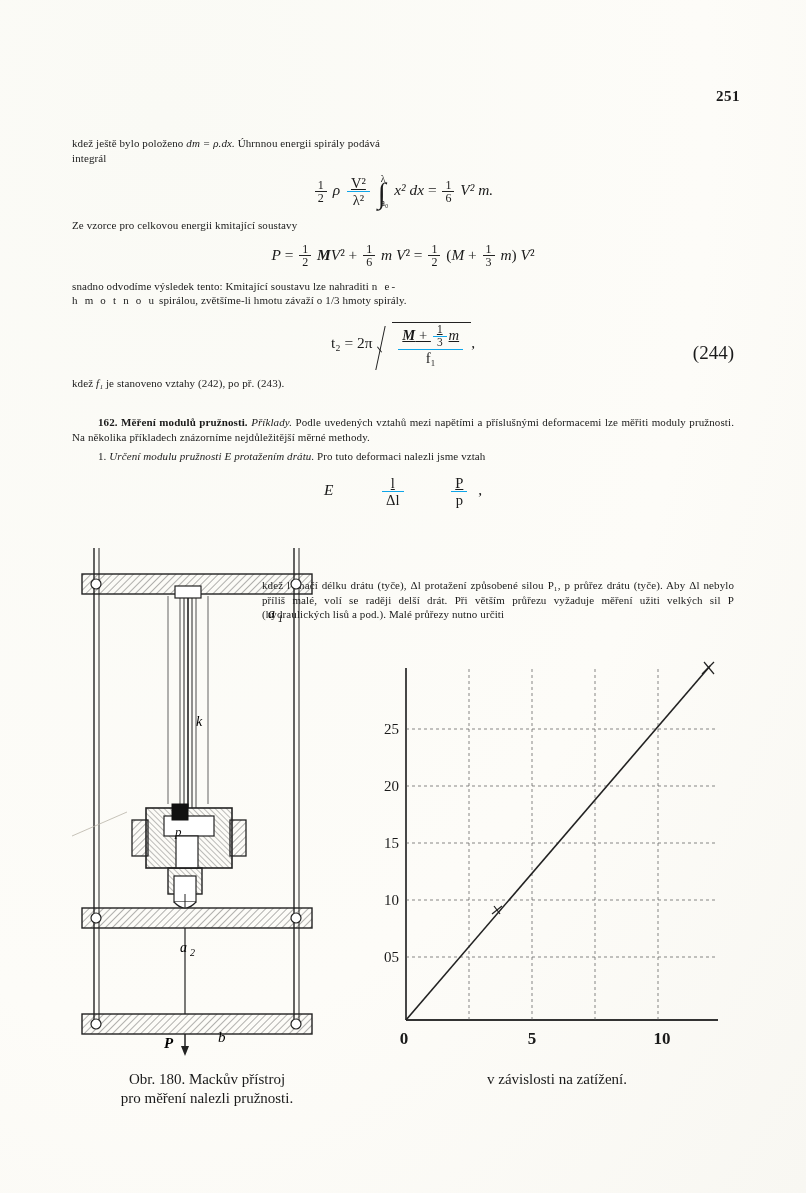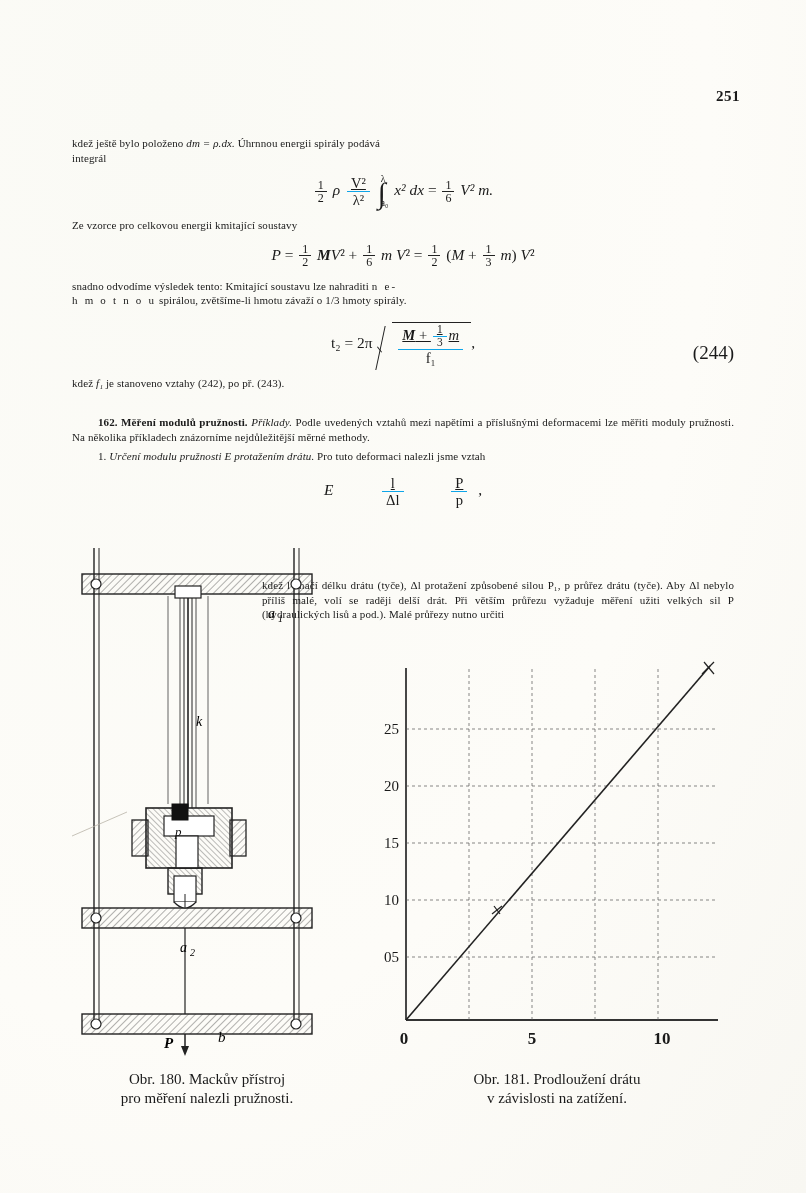--- a/index.html
+++ b/index.html
@@ -391,16 +391,15 @@
       </g>
     </svg>
   </div>
 
   <div class="caption cap-left">
     <div>Obr. 180.  Mackův přístroj</div>
     <div>pro měření nalezli pružnosti.</div>
   </div>
 
   <div class="caption cap-right">
-    <div>Obr. 181. Prodloužení drátu</div>
     <div>v závislosti na zatížení.</div>
   </div>
 </div>
 
 </body></html>

